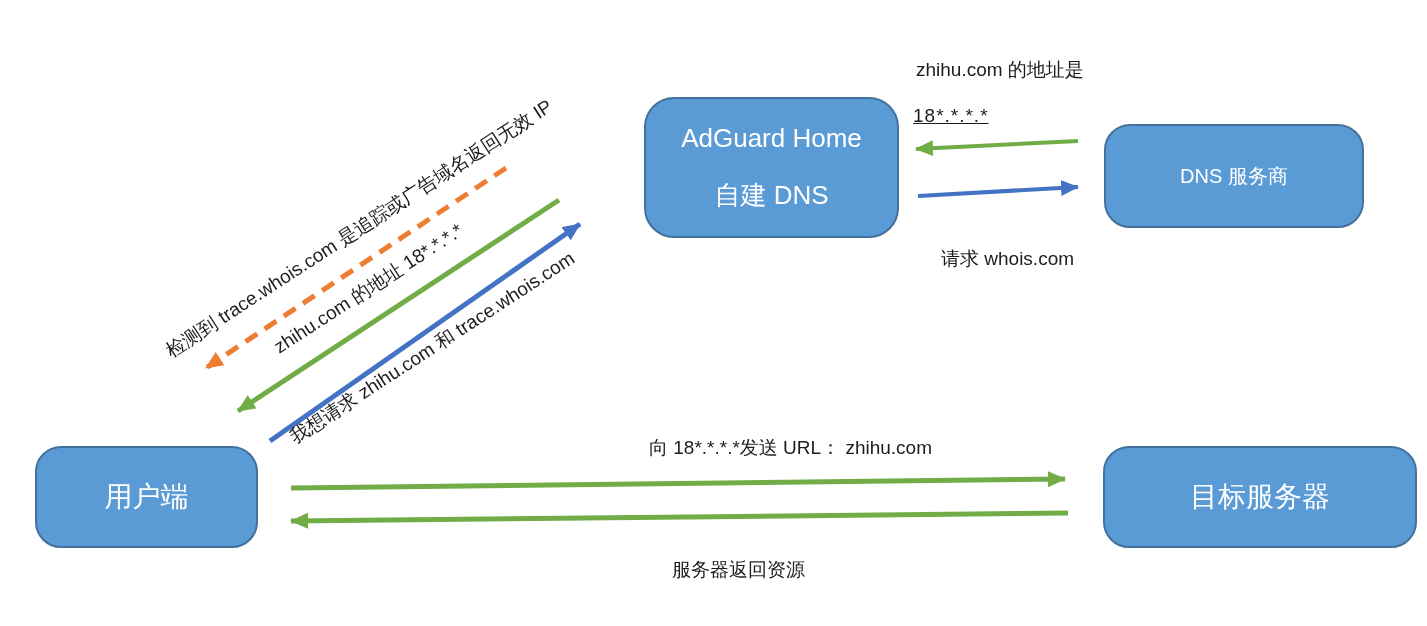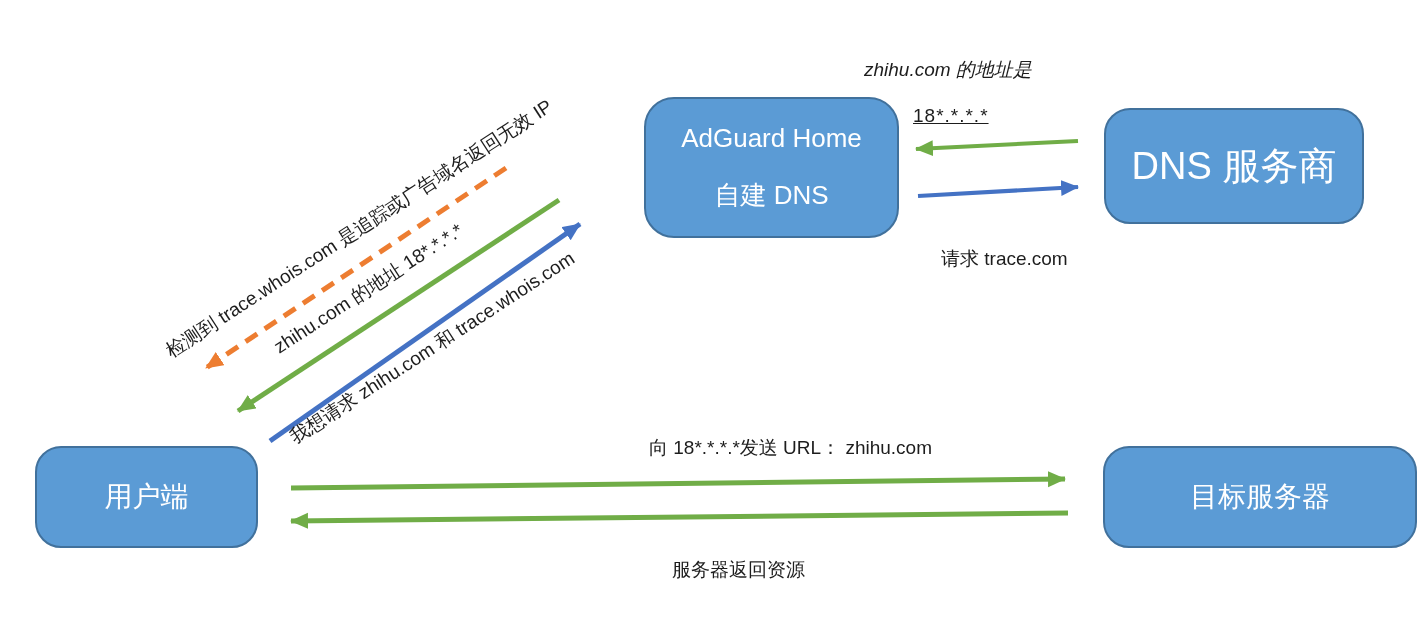--- a/index.html
+++ b/index.html
@@ -20,34 +20,34 @@
     color: #ffffff;
     display: flex;
     flex-direction: column;
     align-items: center;
     justify-content: center;
     text-align: center;
     box-sizing: border-box;
   }
   .node .line { white-space: nowrap; }
   #node-adguard      { left: 625px;  top: 97px;  width: 255px; height: 141px; border-radius: 30px; font-size: 26px; gap: 24px; margin-left: 19px; }
-  #node-dns-provider { left: 1104px; top: 108px; width: 260px; height: 116px; font-size: 38px; }
+  #node-dns-provider { left: 1104px; top: 124px; width: 260px; height: 104px; font-size: 20px; }
   #node-client       { left: 35px;   top: 446px; width: 223px; height: 102px; font-size: 28px; }
   #node-target      { left: 1103px; top: 446px; width: 314px; height: 102px; font-size: 28px; }
   .lbl {
     position: absolute;
     font-size: 19px;
     white-space: nowrap;
     color: #1d1d1d;
   }
   .lbl.rot {
     transform-origin: left center;
     transform: rotate(-33deg);
   }
-  #lbl-dns-reply-title { left: 864px; top: 57px; font-style: italic; }
+  #lbl-dns-reply-title { left: 916px; top: 57px; }
   #lbl-dns-reply-ip    { left: 913px; top: 105px; letter-spacing: 1px; text-decoration: underline; }
   #lbl-dns-request     { left: 941px; top: 246px; }
   #lbl-send-url        { left: 649px; top: 435px; }
   #lbl-server-return   { left: 660px; top: 557px; margin-left: 12px; }
   #lbl-detect-invalid  { left: 168px; top: 340px; }
   #lbl-zhihu-addr      { left: 276px; top: 336px; }
   #lbl-client-request  { left: 292px; top: 426px; }
   svg.arrows { position: absolute; left: 0; top: 0; pointer-events: none; }
 </style>
 </head>
@@ -97,21 +97,21 @@
   </div>
 
   <div class="node" id="node-target">
     <div class="line">目标服务器</div>
   </div>
 
   <div class="lbl" id="lbl-dns-reply-title">zhihu.com 的地址是</div>
 
   <div class="lbl" id="lbl-dns-reply-ip">18*.*.*.*</div>
 
-  <div class="lbl" id="lbl-dns-request">请求 trace.com</div>
+  <div class="lbl" id="lbl-dns-request">请求 whois.com</div>
 
   <div class="lbl rot" id="lbl-detect-invalid">检测到 trace.whois.com 是追踪或广告域名返回无效 IP</div>
 
   <div class="lbl rot" id="lbl-zhihu-addr">zhihu.com 的地址 18*.*.*.*</div>
 
   <div class="lbl rot" id="lbl-client-request">我想请求 zhihu.com 和 trace.whois.com</div>
 
   <div class="lbl" id="lbl-send-url">向 18*.*.*.*发送 URL： zhihu.com</div>
 
   <div class="lbl" id="lbl-server-return">服务器返回资源</div>

